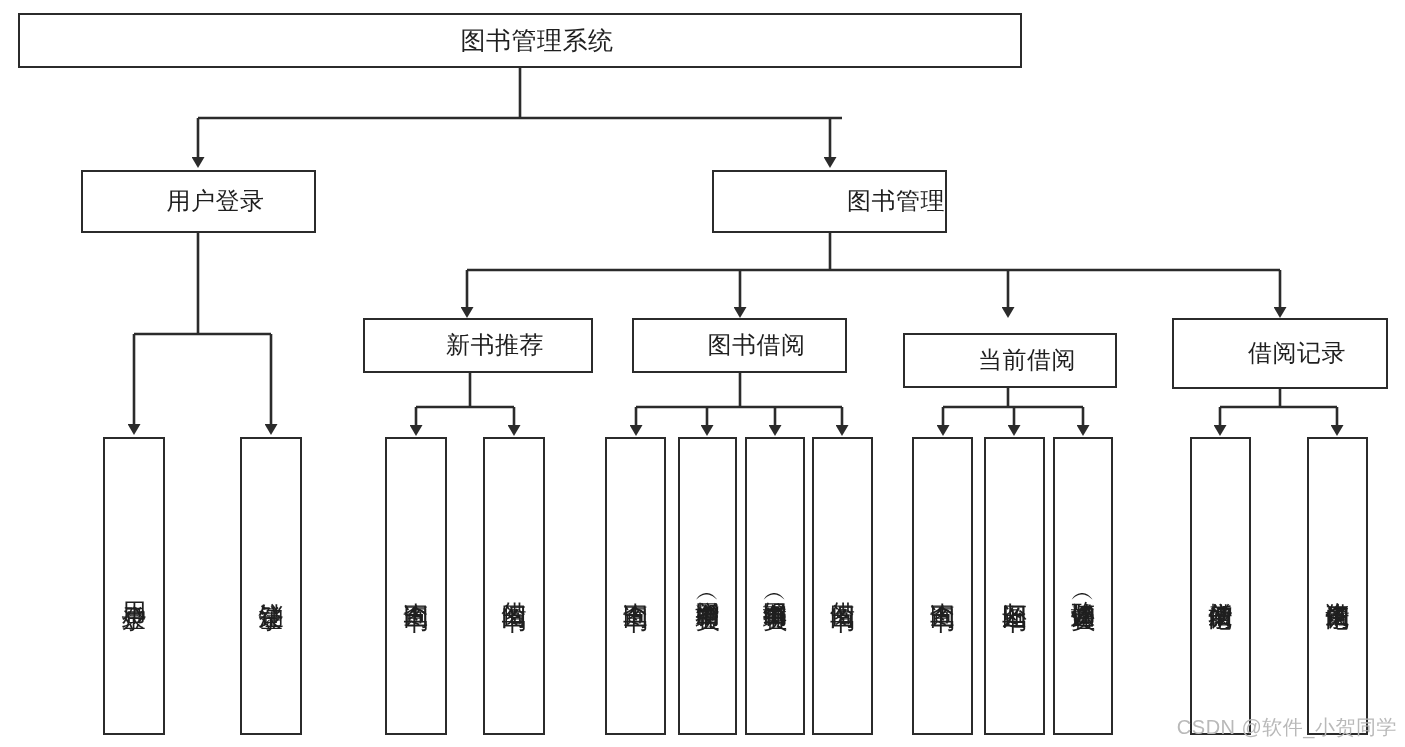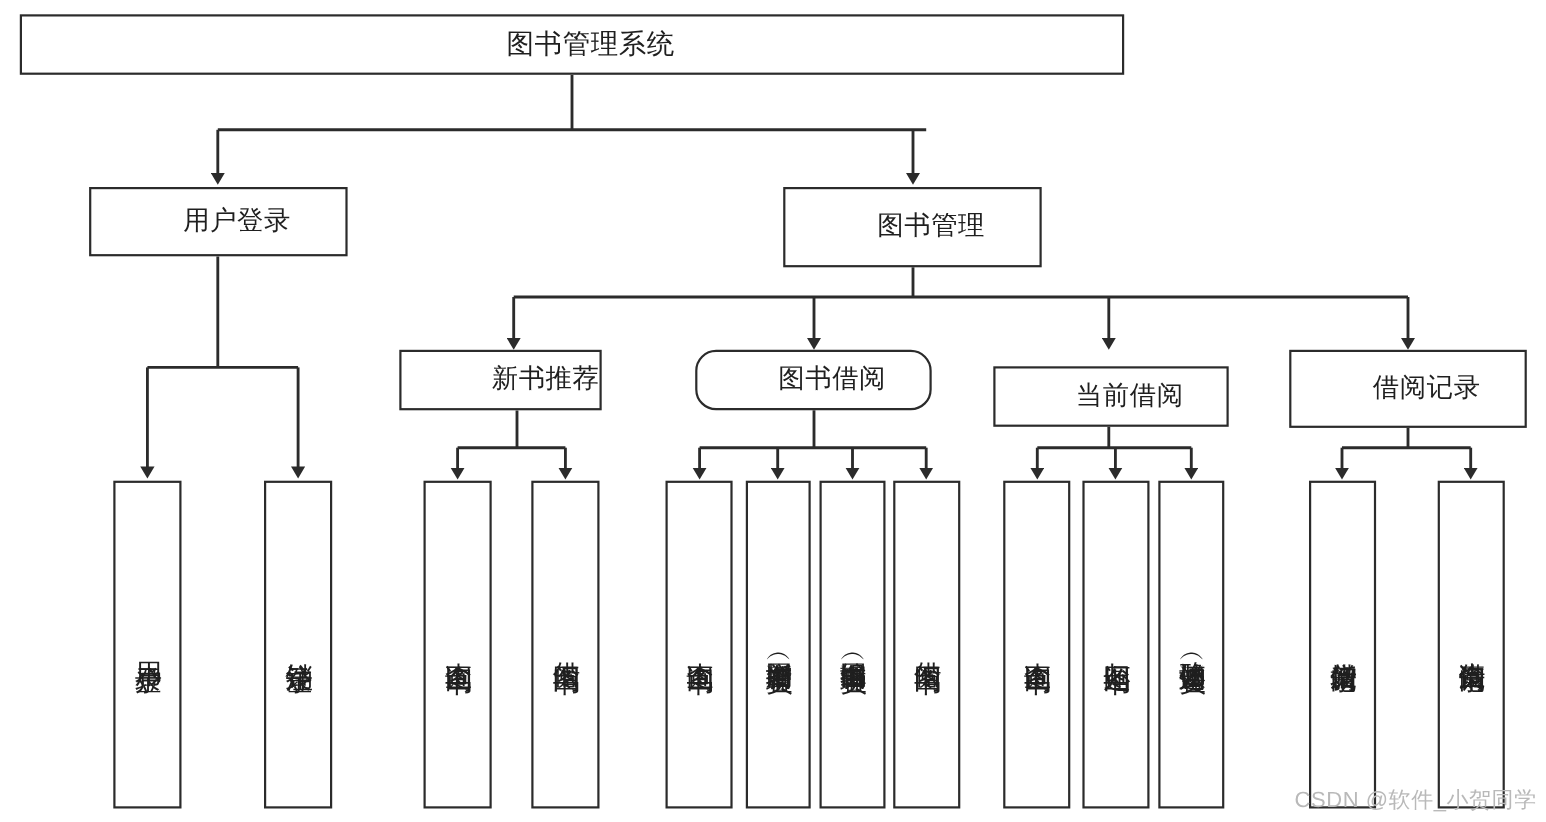--- a/index.html
+++ b/index.html
@@ -134,28 +134,28 @@
     </g>
   </svg>
 
   <div class="node h root" style="left:18px; top:13px; width:1004px; height:55px;">
     <span>图书管理系统</span>
   </div>
 
   <div class="node h" style="left:81px; top:170px; width:235px; height:63px;">
     <span>用户登录</span>
   </div>
-  <div class="node h" style="left:712px; top:170px; width:235px; height:73px;">
+  <div class="node h" style="left:712px; top:170px; width:235px; height:63px;justify-content:flex-end;">
     <span>图书管理</span>
   </div>
 
-  <div class="node h" style="left:363px; top:318px; width:184px; height:55px;justify-content:flex-end;">
+  <div class="node h" style="left:363px; top:318px; width:230px; height:55px;">
     <span>新书推荐</span>
   </div>
-  <div class="node h" style="left:632px; top:318px; width:215px; height:55px;border-radius:19px;">
+  <div class="node h" style="left:632px; top:318px; width:215px; height:55px;">
     <span>图书借阅</span>
   </div>
   <div class="node h" style="left:903px; top:318px; width:214px; height:55px;margin-top:15px;">
     <span>当前借阅</span>
   </div>
   <div class="node h" style="left:1172px; top:318px; width:216px; height:71px;">
     <span>借阅记录</span>
   </div>
 
   <div class="leaf" style="left:103px; top:437px; width:62px; height:298px;">

